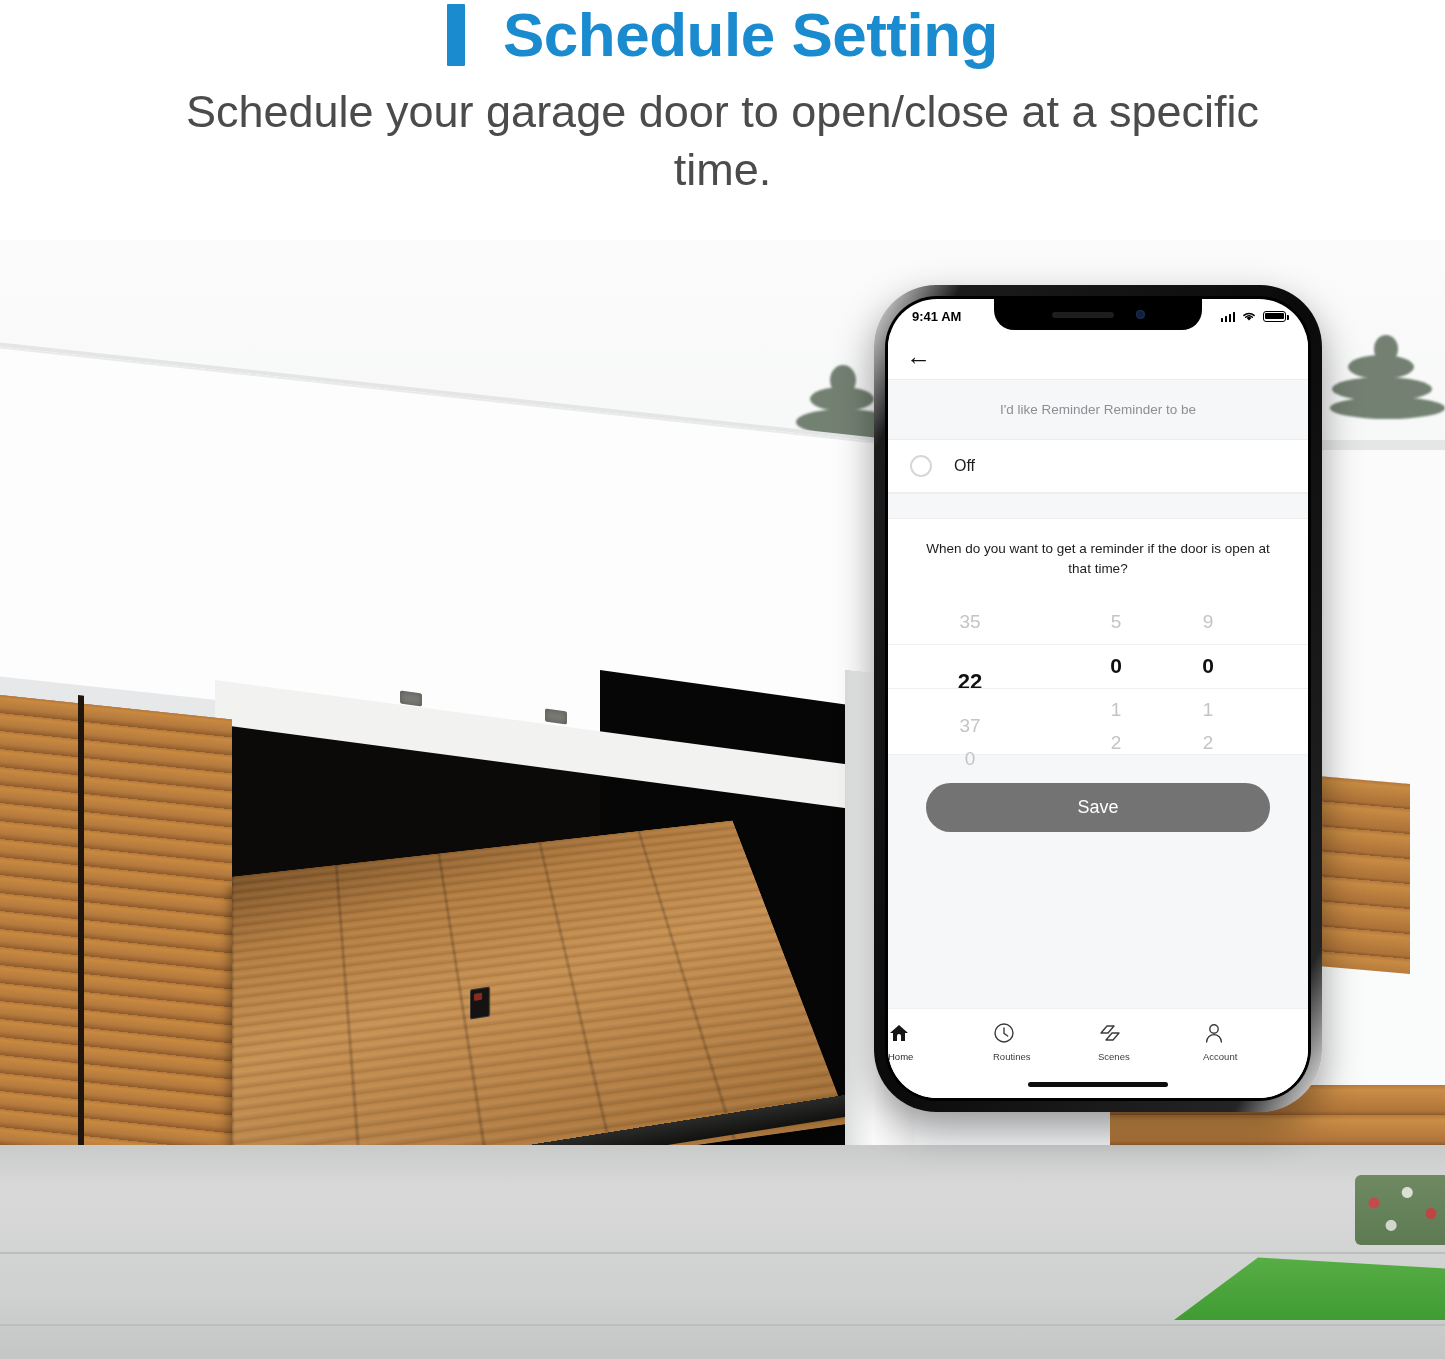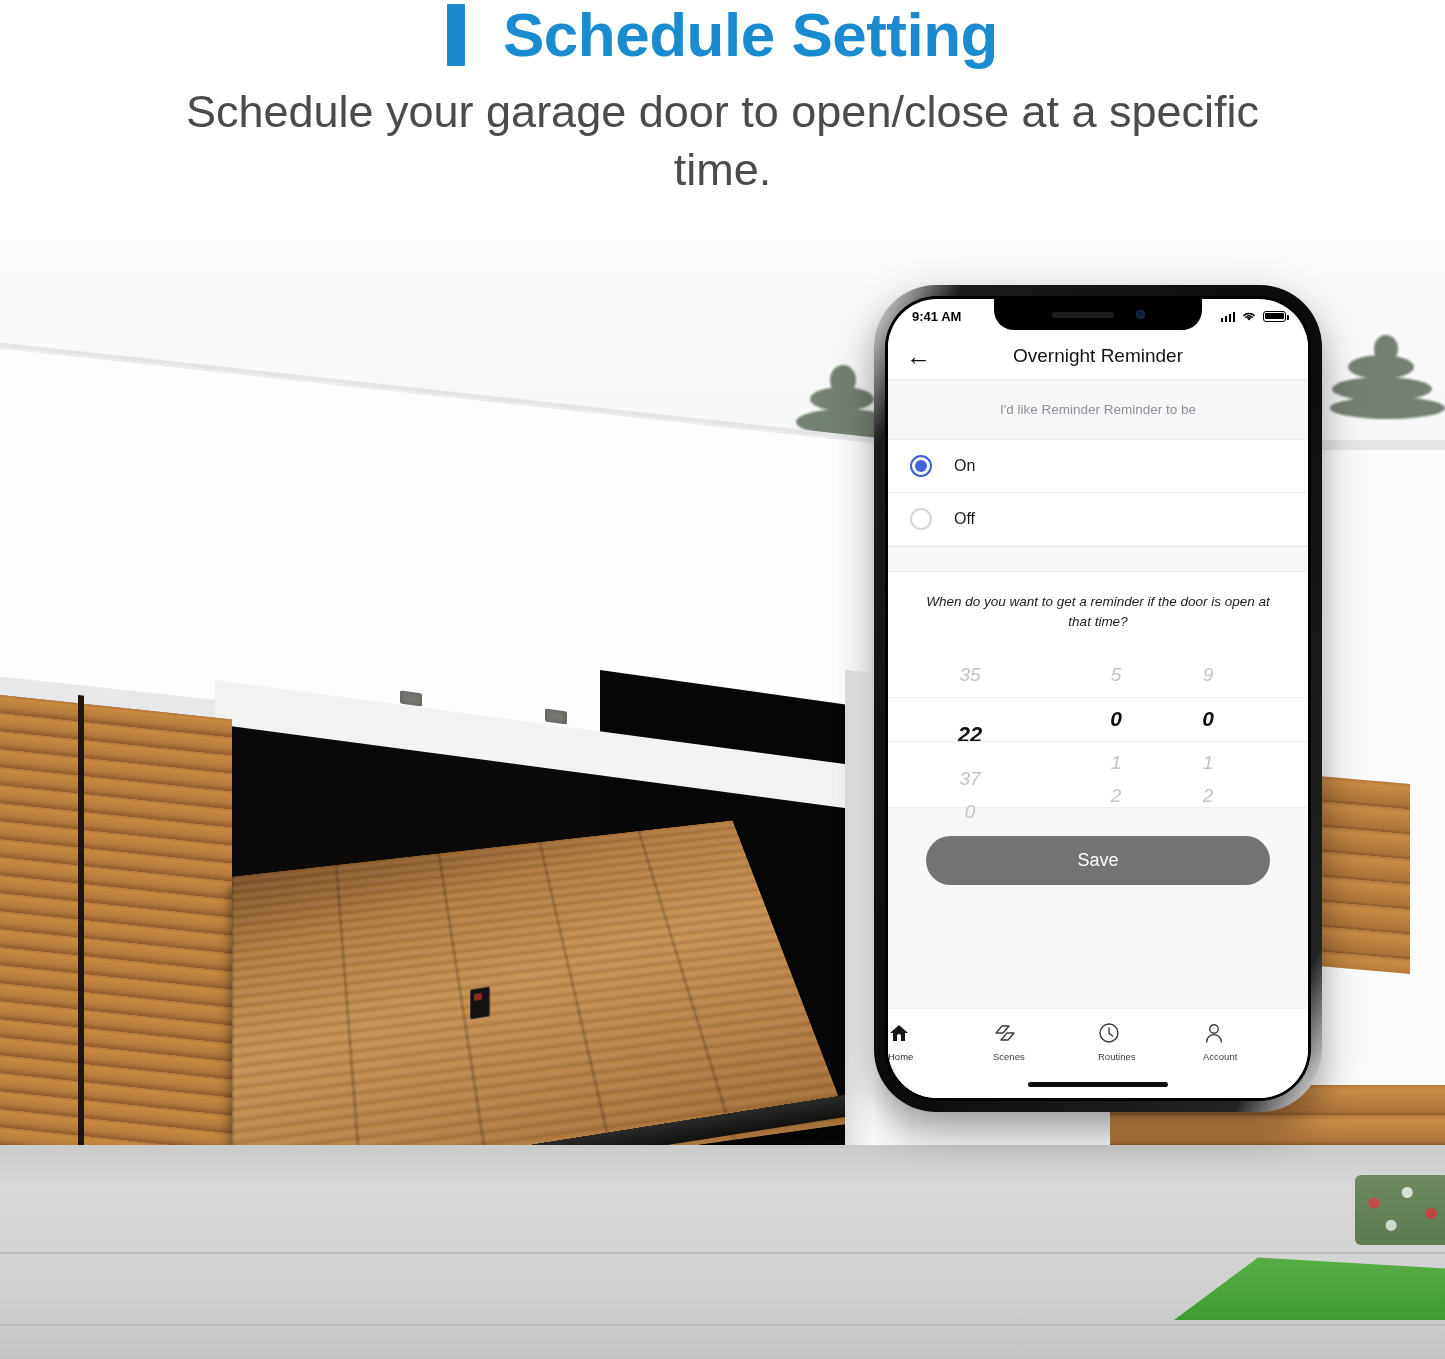--- a/index.html
+++ b/index.html
@@ -263,21 +263,21 @@
     display:flex; align-items:center; justify-content:center;
   }
   .radio.on { border-color:#3d5fd6; }
   .radio.on:after {
     content:""; width:12px; height:12px; border-radius:50%; background:#4463dd;
   }
   .opt-label { font-size:16px; color:#1c1c1e; }
 
   .gap { height:26px; background:#f6f7f9; border-top:1px solid #ececee; border-bottom:1px solid #ececee; }
 
-  .picker-card { background:#fff; padding:20px 18px 6px;font-style:italic; }
+  .picker-card { background:#fff; padding:20px 18px 6px; }
   .picker-q {
     text-align:center; font-size:13.5px; color:#1b1b1d; line-height:1.45;
     padding:0 12px;
   }
   .picker {
     margin-top:22px; position:relative;
     display:grid; grid-template-columns:1fr 1fr 1fr;
     text-align:center; height:148px;
   }
   .picker-line {
@@ -395,29 +395,24 @@
           <path d="M4.6 7.2 a5.2 5.2 0 0 1 6.8 0" stroke="#000" stroke-width="1.5" fill="none" stroke-linecap="round"></path>
         </svg>
         <span class="batt">
               <span></span>
             </span>
       </div>
     </div>
 
     <div class="navbar">
       <div class="back-arrow">←</div>
-      <div class="nav-title">Overnight Reminder</div>
     </div>
 
     <div class="section-label">I'd like Reminder Reminder to be</div>
 
-    <div class="opt-row">
-      <span class="radio on"></span>
-      <span class="opt-label">On</span>
-    </div>
     <div class="opt-row">
       <span class="radio"></span>
       <span class="opt-label">Off</span>
     </div>
 
     <div class="gap"></div>
 
     <div class="picker-card">
       <div class="picker-q">When do you want to get a reminder if the door is open at that time?</div>
       <div class="picker">
@@ -456,35 +451,35 @@
         <span class="ic">
           <svg width="22" height="20" viewBox="0 0 22 20">
             <path d="M11 2 L2 10 h3 v8 h12 v-8 h3 Z" fill="#161616"></path>
             <path d="M9 18 v-5 a2 2 0 0 1 4 0 v5 Z" fill="#fff"></path>
           </svg>
         </span>
         <span class="lb">Home</span>
       </div>
       <div class="tab inactive">
         <span class="ic">
+          <svg width="22" height="22" viewBox="0 0 22 22">
+            <circle cx="11" cy="11" r="9" fill="none" stroke="#3c3c3e" stroke-width="1.4"></circle>
+            <path d="M11 6 v5.4 l3.6 2.6" fill="none" stroke="#3c3c3e" stroke-width="1.4" stroke-linecap="round"></path>
+          </svg>
+        </span>
+        <span class="lb">Routines</span>
+      </div>
+      <div class="tab inactive">
+        <span class="ic">
           <svg width="24" height="22" viewBox="0 0 24 22">
             <path d="M3 11 L9 4 L16 4 L10 11 Z" fill="none" stroke="#3c3c3e" stroke-width="1.4" stroke-linejoin="round"></path>
             <path d="M8 18 L14 11 L21 11 L15 18 Z" fill="none" stroke="#3c3c3e" stroke-width="1.4" stroke-linejoin="round"></path>
           </svg>
         </span>
         <span class="lb">Scenes</span>
-      </div>
-      <div class="tab inactive">
-        <span class="ic">
-          <svg width="22" height="22" viewBox="0 0 22 22">
-            <circle cx="11" cy="11" r="9" fill="none" stroke="#3c3c3e" stroke-width="1.4"></circle>
-            <path d="M11 6 v5.4 l3.6 2.6" fill="none" stroke="#3c3c3e" stroke-width="1.4" stroke-linecap="round"></path>
-          </svg>
-        </span>
-        <span class="lb">Routines</span>
       </div>
       <div class="tab inactive">
         <span class="ic">
           <svg width="22" height="22" viewBox="0 0 22 22">
             <circle cx="11" cy="7" r="4.2" fill="none" stroke="#3c3c3e" stroke-width="1.4"></circle>
             <path d="M3.6 20 a7.4 7.4 0 0 1 14.8 0" fill="none" stroke="#3c3c3e" stroke-width="1.4" stroke-linecap="round"></path>
           </svg>
         </span>
         <span class="lb">Account</span>
       </div>

